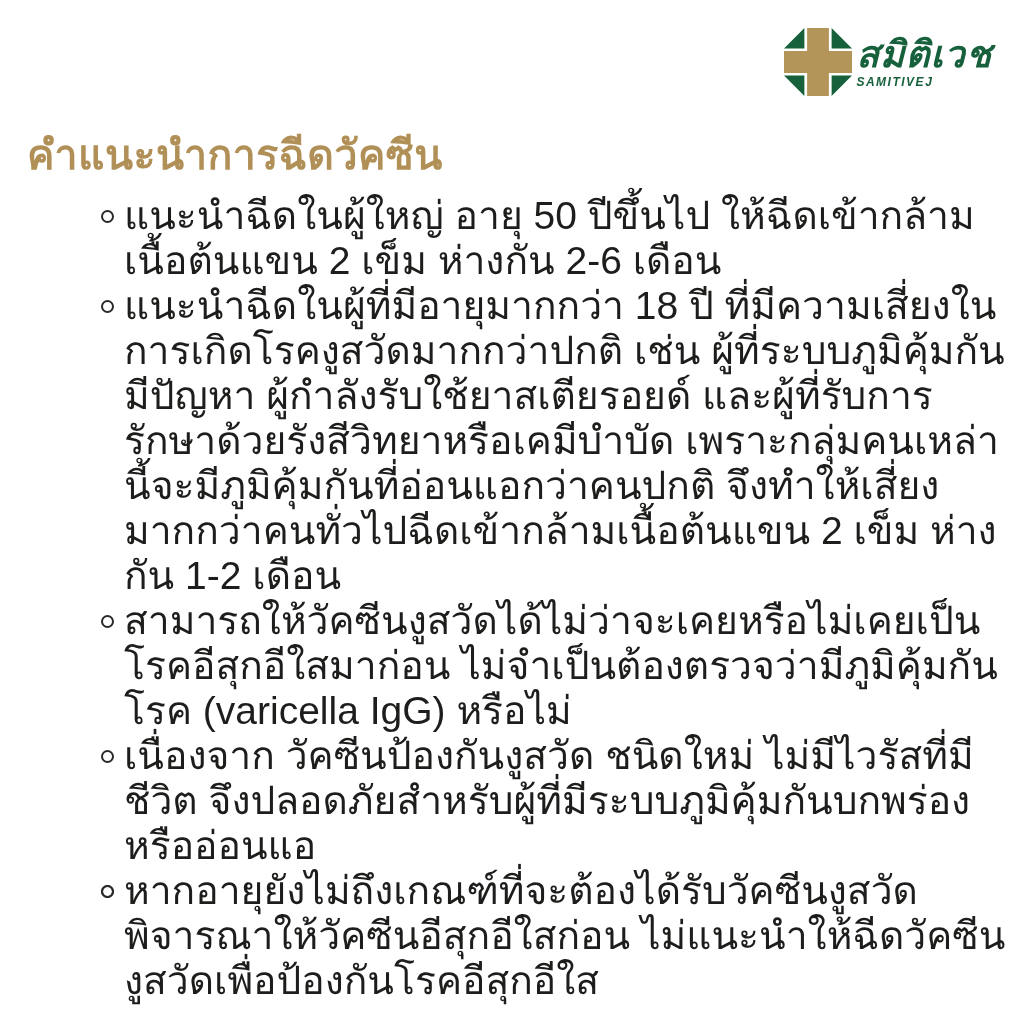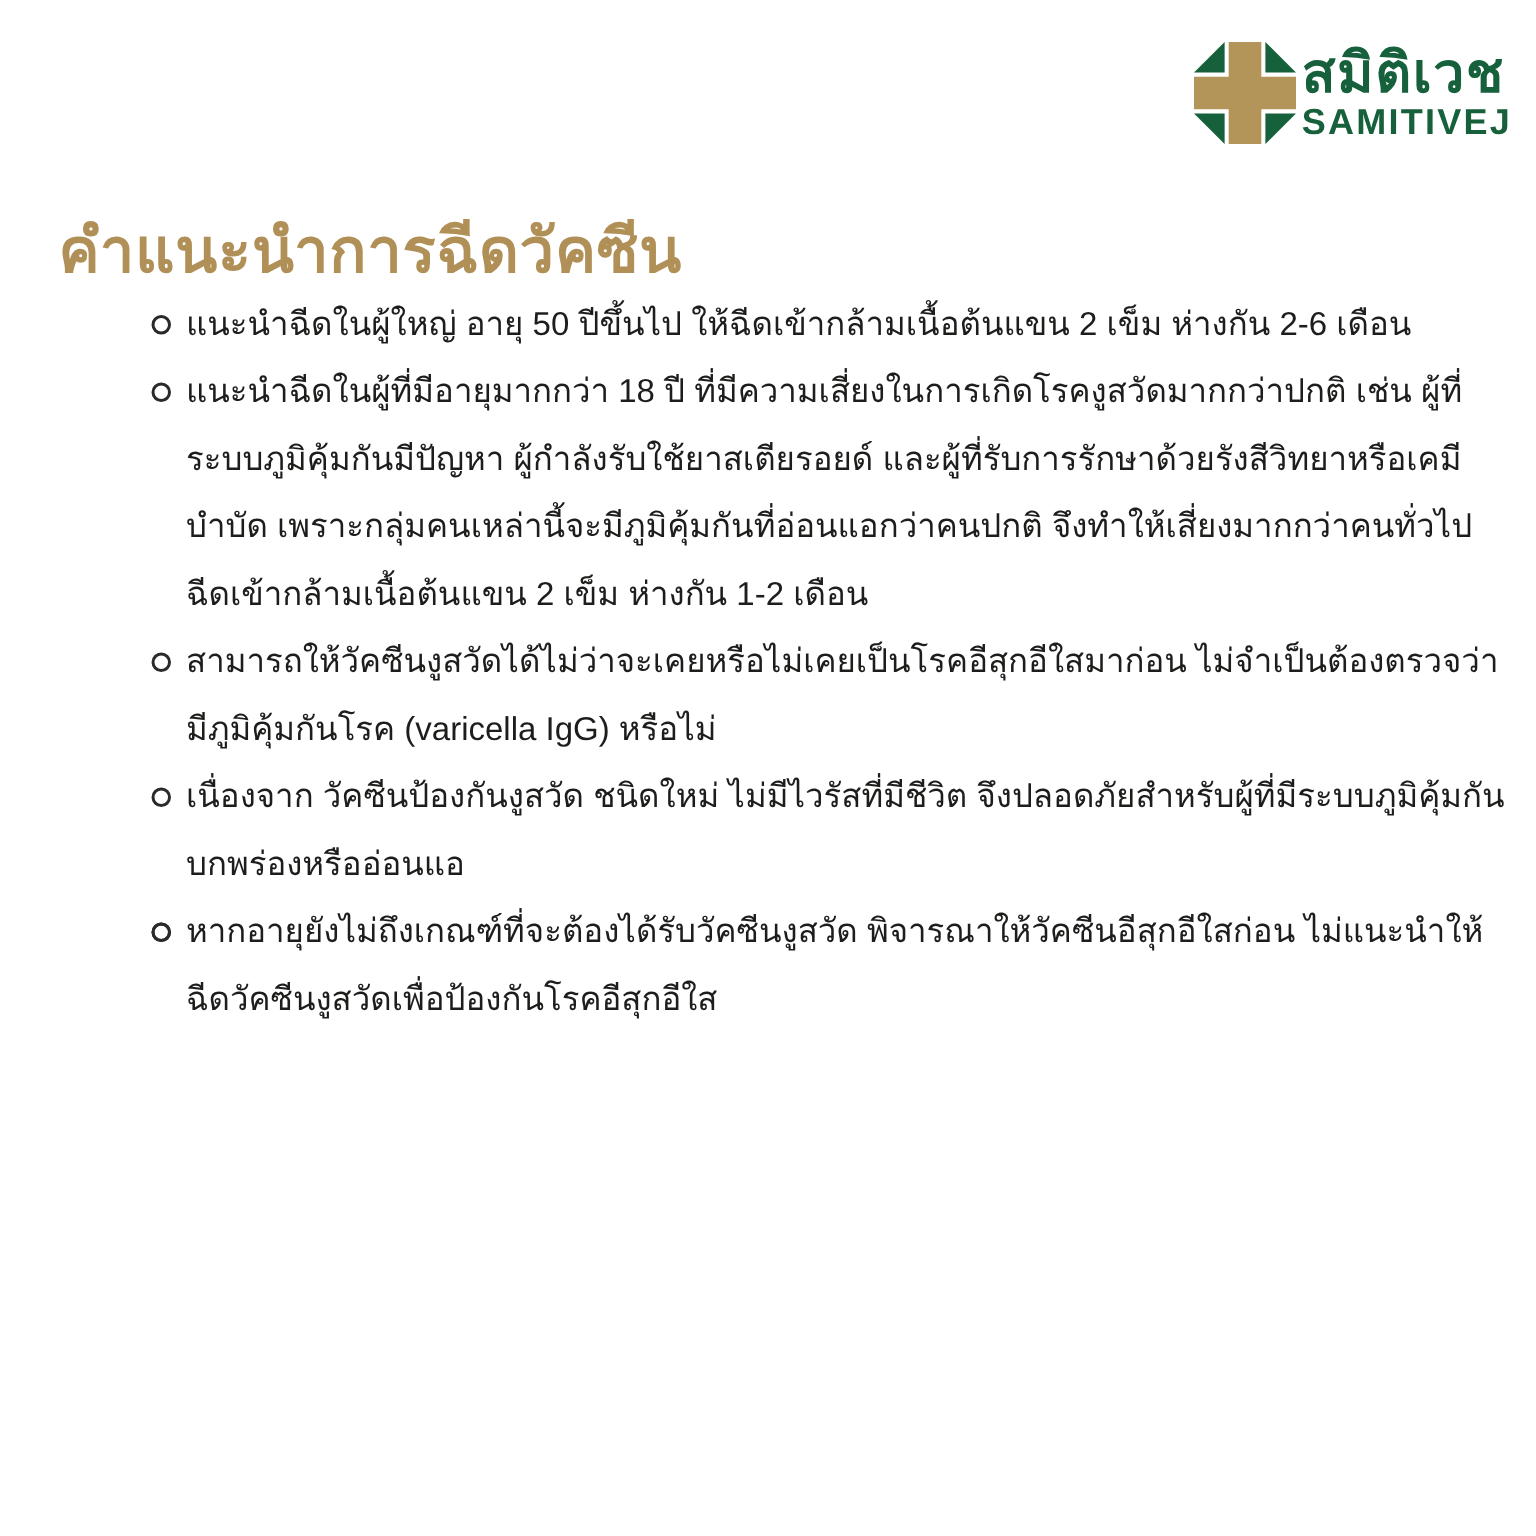--- a/index.html
+++ b/index.html
@@ -17,77 +17,78 @@
   .page {
     position: absolute;
     inset: 0;
     background: #ffffff;
   }
 
   
   .logo {
     position: absolute;
     top: 28px;
-    right: 16px;
+    right: 32px;
     display: flex;
     align-items: center;
     gap: 4px;
+    font-style: italic;
   }
   .logo-icon {
     width: 68px;
     height: 68px;
     flex: 0 0 auto;
   }
   .logo-text {
     display: flex;
     flex-direction: column;
     align-items: flex-start;
     line-height: 1;
   }
   .logo-name-th {
     font-size: 37px;
     font-weight: 600;
     color: #17603C;
     letter-spacing: 1px;
   }
   .logo-name-en {
-    font-size: 24px;
+    font-size: 12px;
     font-weight: 700;
     color: #17603C;
     letter-spacing: 1.5px;
     margin-top: 3px;
     text-align: right;
   }
 
   
   .title {
     position: absolute;
     top: 122px;
     left: 27px;
-    margin: 12px;
+    margin: 0;
     font-size: 41px;
     font-weight: 700;
     color: #B19058;
     letter-spacing: 0.5px;
   }
 
   
   .rec-list {
     position: absolute;
     top: 193px;
     left: 100px;
     width: 906px;
     margin: 0;
     padding: 0;
     list-style: none;
   }
   .rec-list li {
     position: relative;
     padding-left: 24px;
-    font-size: 22px;
+    font-size: 39px;
     line-height: 45px;
     color: #1D1D1B;
   }
   .ring {
     position: absolute;
     left: 1px;
     top: 17px;
     width: 9px;
     height: 9px;
     border: 2px solid #2A2A28;

